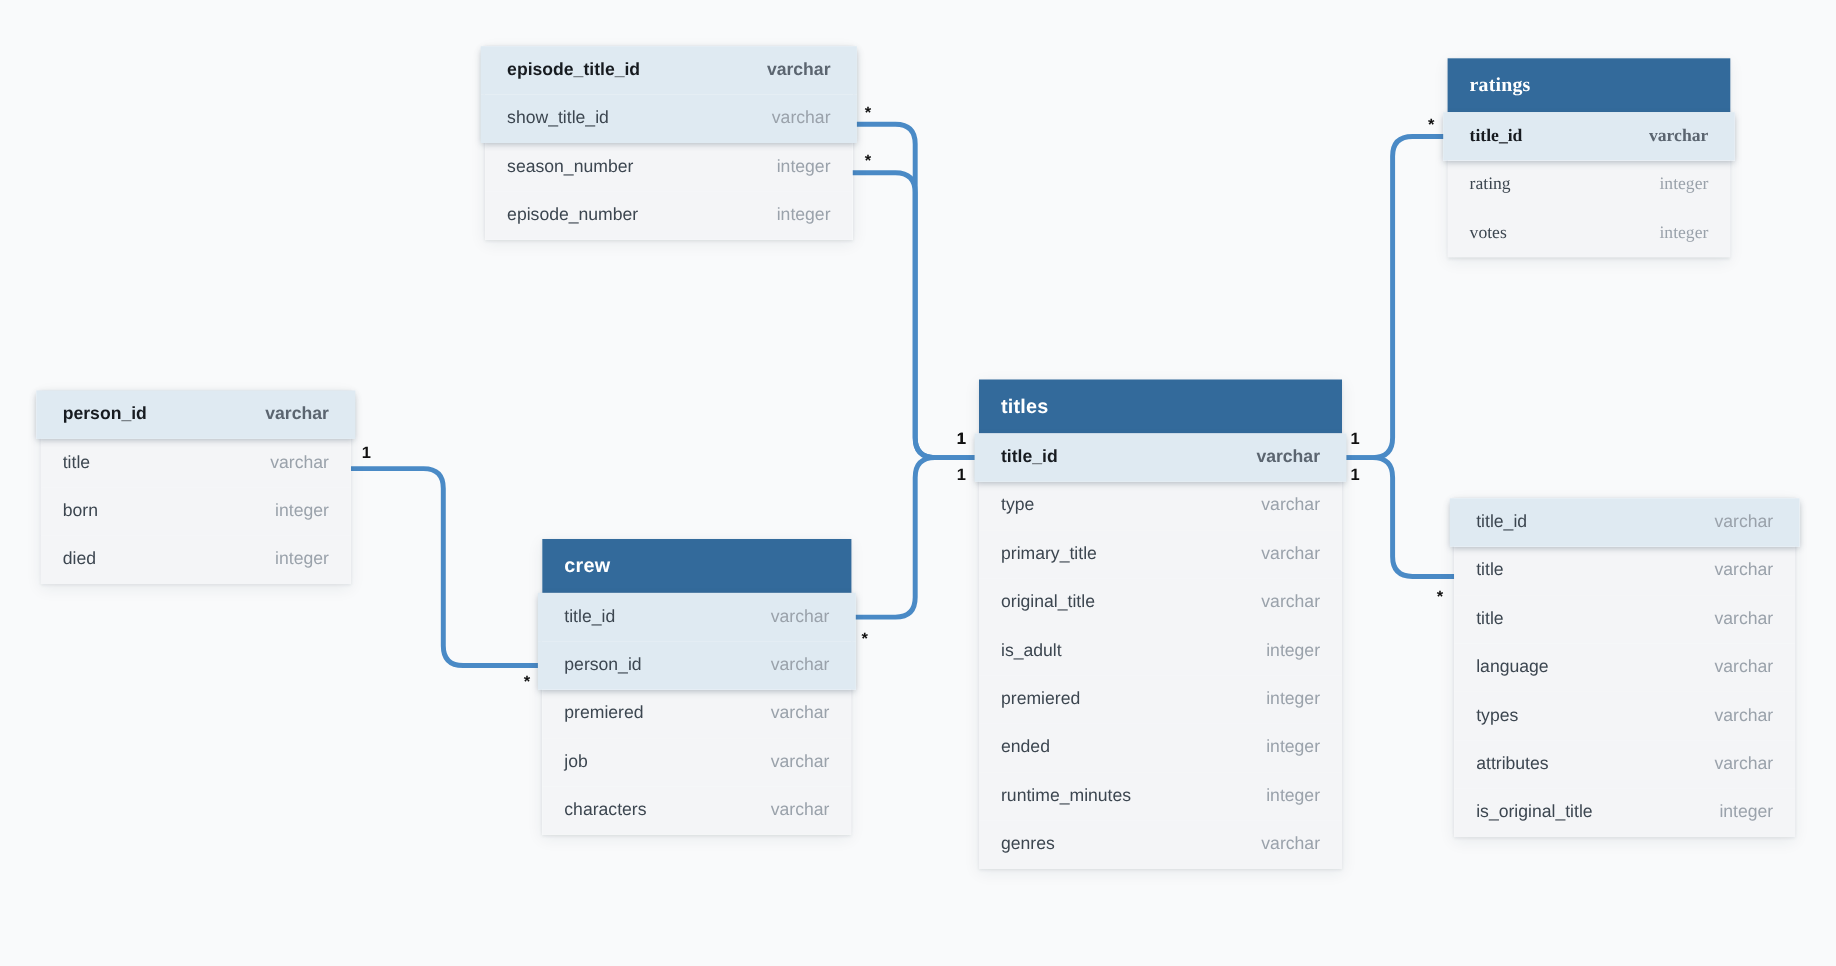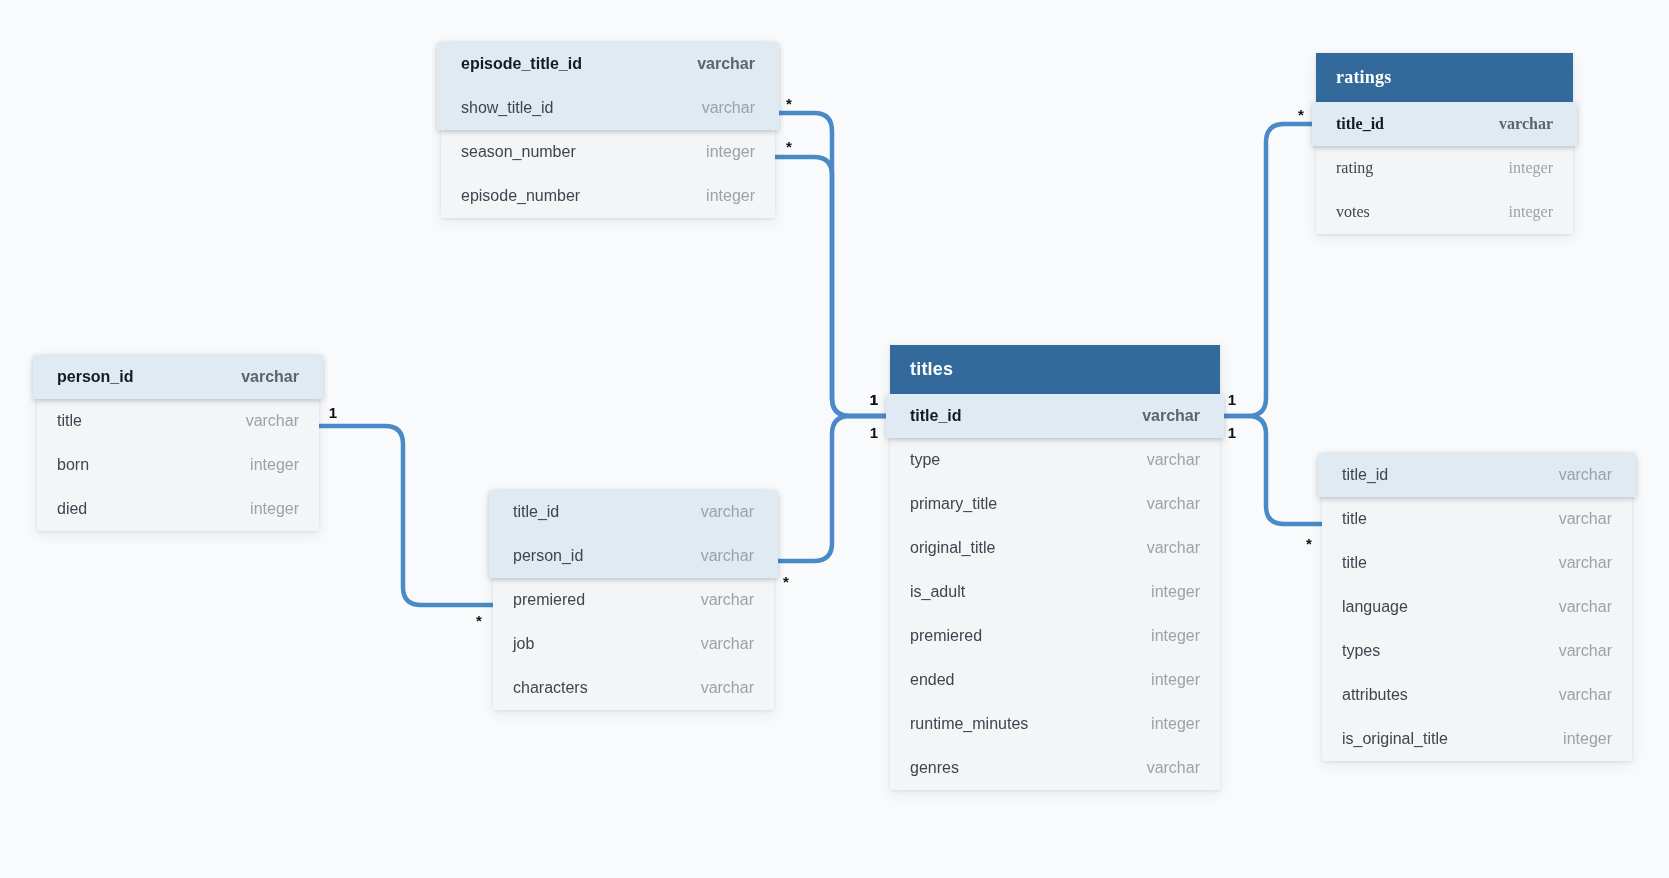--- a/index.html
+++ b/index.html
@@ -146,20 +146,21 @@
       <div class="row">
         <span class="col-name">born</span>
         <span class="col-type">integer</span>
       </div>
       <div class="row">
         <span class="col-name">died</span>
         <span class="col-type">integer</span>
       </div>
     </div>
   <div class="table" style="left:493px; top:490px; width:281px;">
+      <div class="table-header">crew</div>
       <div class="key-block">
         <div class="row">
           <span class="col-name">title_id</span>
           <span class="col-type">varchar</span>
         </div>
         <div class="row">
           <span class="col-name">person_id</span>
           <span class="col-type">varchar</span>
         </div>
       </div>

